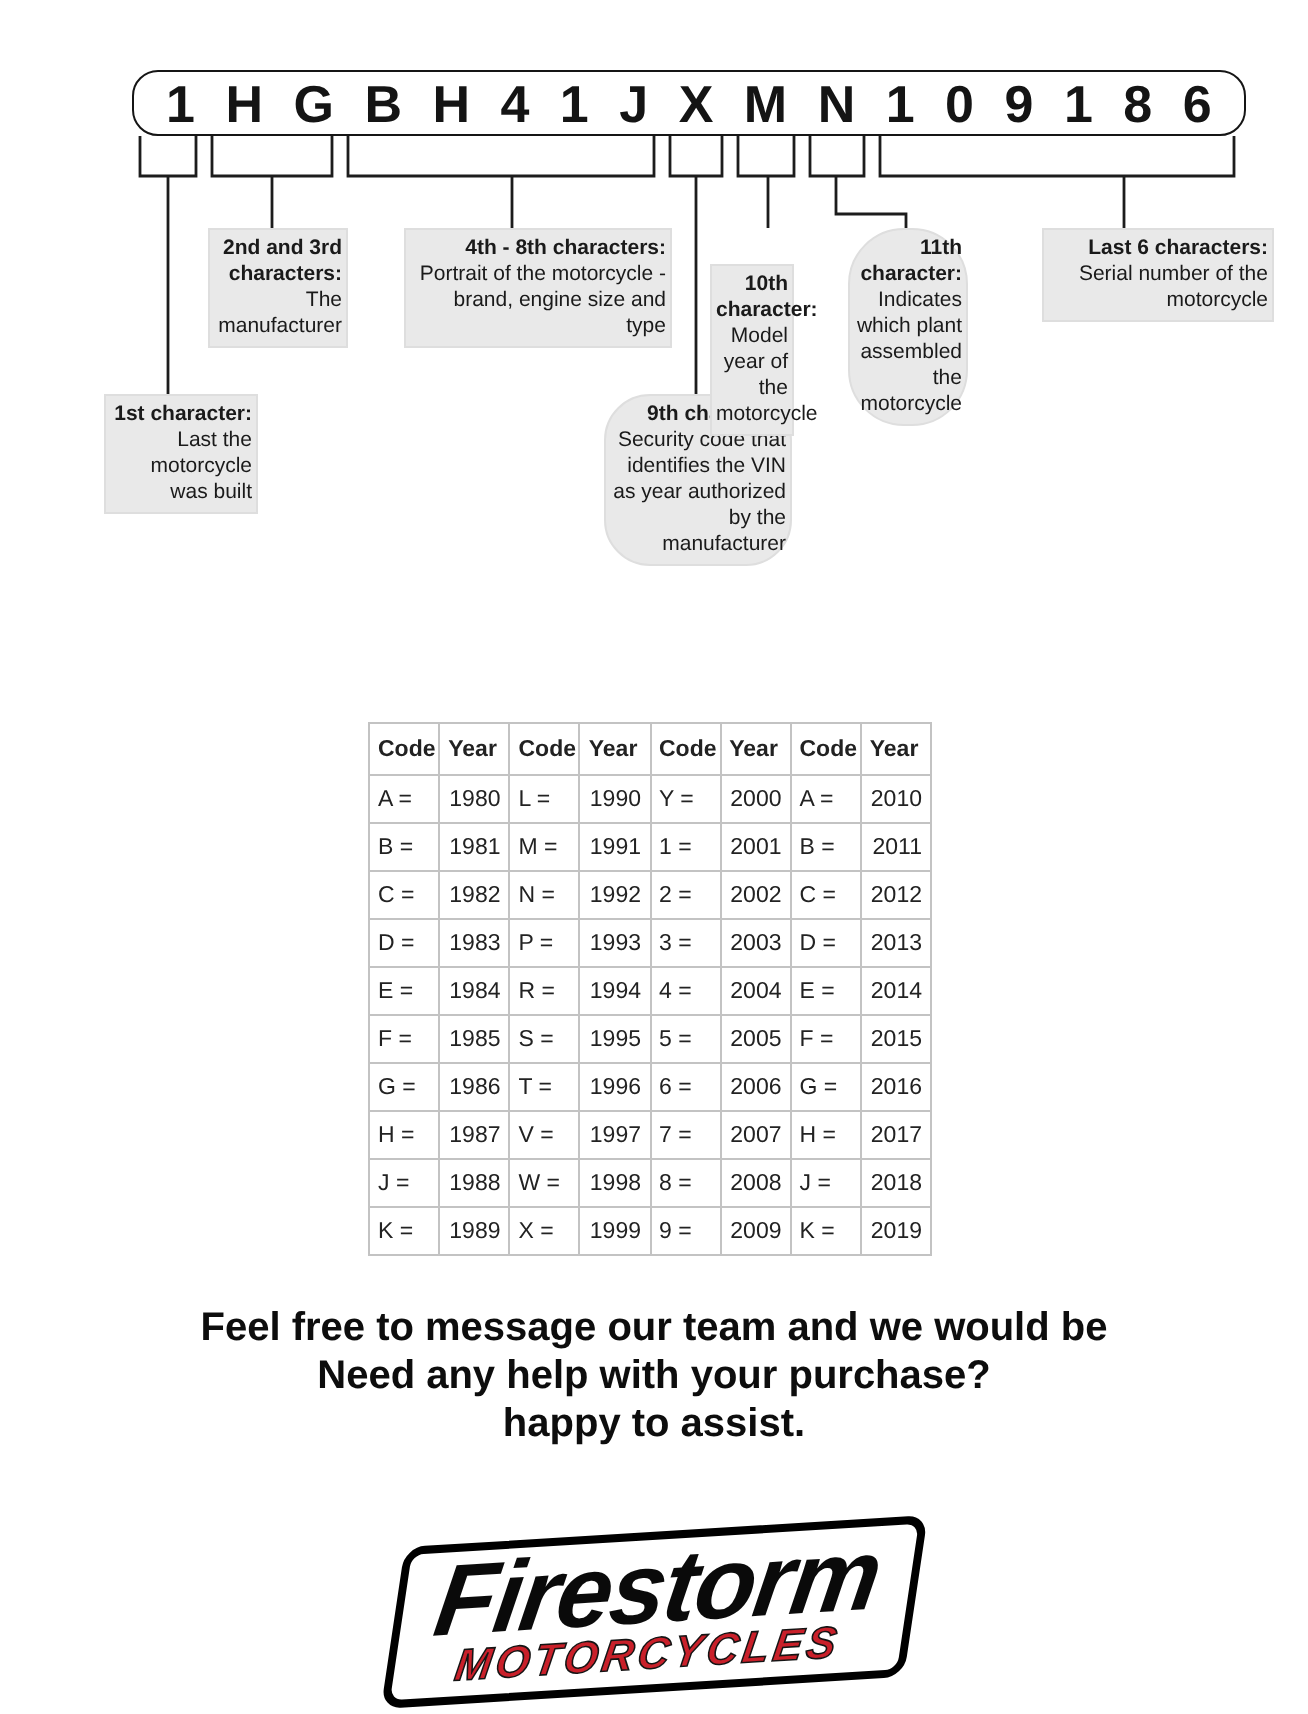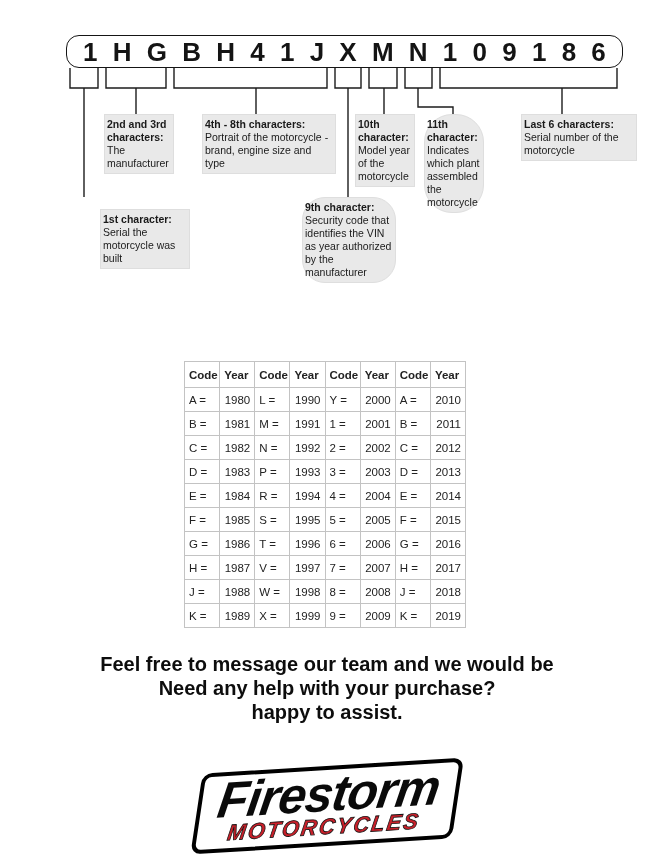--- a/index.html
+++ b/index.html
@@ -21,29 +21,29 @@
   }
   .vin-box span{display:inline-block;line-height:1;}
   
   .connectors{position:absolute;left:0;top:0;pointer-events:none;}
   .connectors path{fill:none;stroke:#1c1c1c;stroke-width:1.4;}
   
   .callout{
     position:absolute;
     background:#e9e9e9;border:1px solid #dedede;
     box-sizing:border-box;
-    font-size:10.5px;line-height:13px;text-align:left;
+    font-size:10.5px;line-height:13px;text-align:right;
     padding:3px 2px;color:#1a1a1a;
   }
   .co-head{font-weight:bold;}
-  .co-1{left:52px;top:209px;width:90px;margin-left:48px;}
+  .co-1{left:52px;top:197px;width:77px;}
   .co-2{left:104px;top:114px;width:70px;}
   .co-3{left:202px;top:114px;width:134px;}
   .co-4{left:302px;top:197px;width:94px;border-radius:23px;}
-  .co-5{left:355px;top:114px;width:60px;}
+  .co-5{left:355px;top:132px;width:42px;}
   .co-6{left:424px;top:114px;width:60px;border-radius:28px;}
   .co-7{left:521px;top:114px;width:116px;}
   
   .source{
     position:absolute;left:55px;top:295px;
     font-size:11px;white-space:pre;color:#111;
   }
   
   .year-table{
     position:absolute;left:184px;top:361px;width:282px;
@@ -128,21 +128,21 @@
     <path d="M136,88 V114"></path>
     <path d="M256,88 V114"></path>
     <path d="M348,88 V197"></path>
     <path d="M384,88 V114"></path>
     <path d="M418,88 V107 H453 V114"></path>
     <path d="M562,88 V114"></path>
   </svg>
 
   <div class="callout co-1">
     <div class="co-head">1st character:</div>
-    <div class="co-body">Serial the motorcycle was built</div>
+    <div class="co-body">Last the motorcycle was built</div>
   </div>
   <div class="callout co-2">
     <div class="co-head">2nd and 3rd characters:</div>
     <div class="co-body">The manufacturer</div>
   </div>
   <div class="callout co-3">
     <div class="co-head">4th - 8th characters:</div>
     <div class="co-body">Portrait of the motorcycle - brand, engine size and type</div>
   </div>
   <div class="callout co-4">

